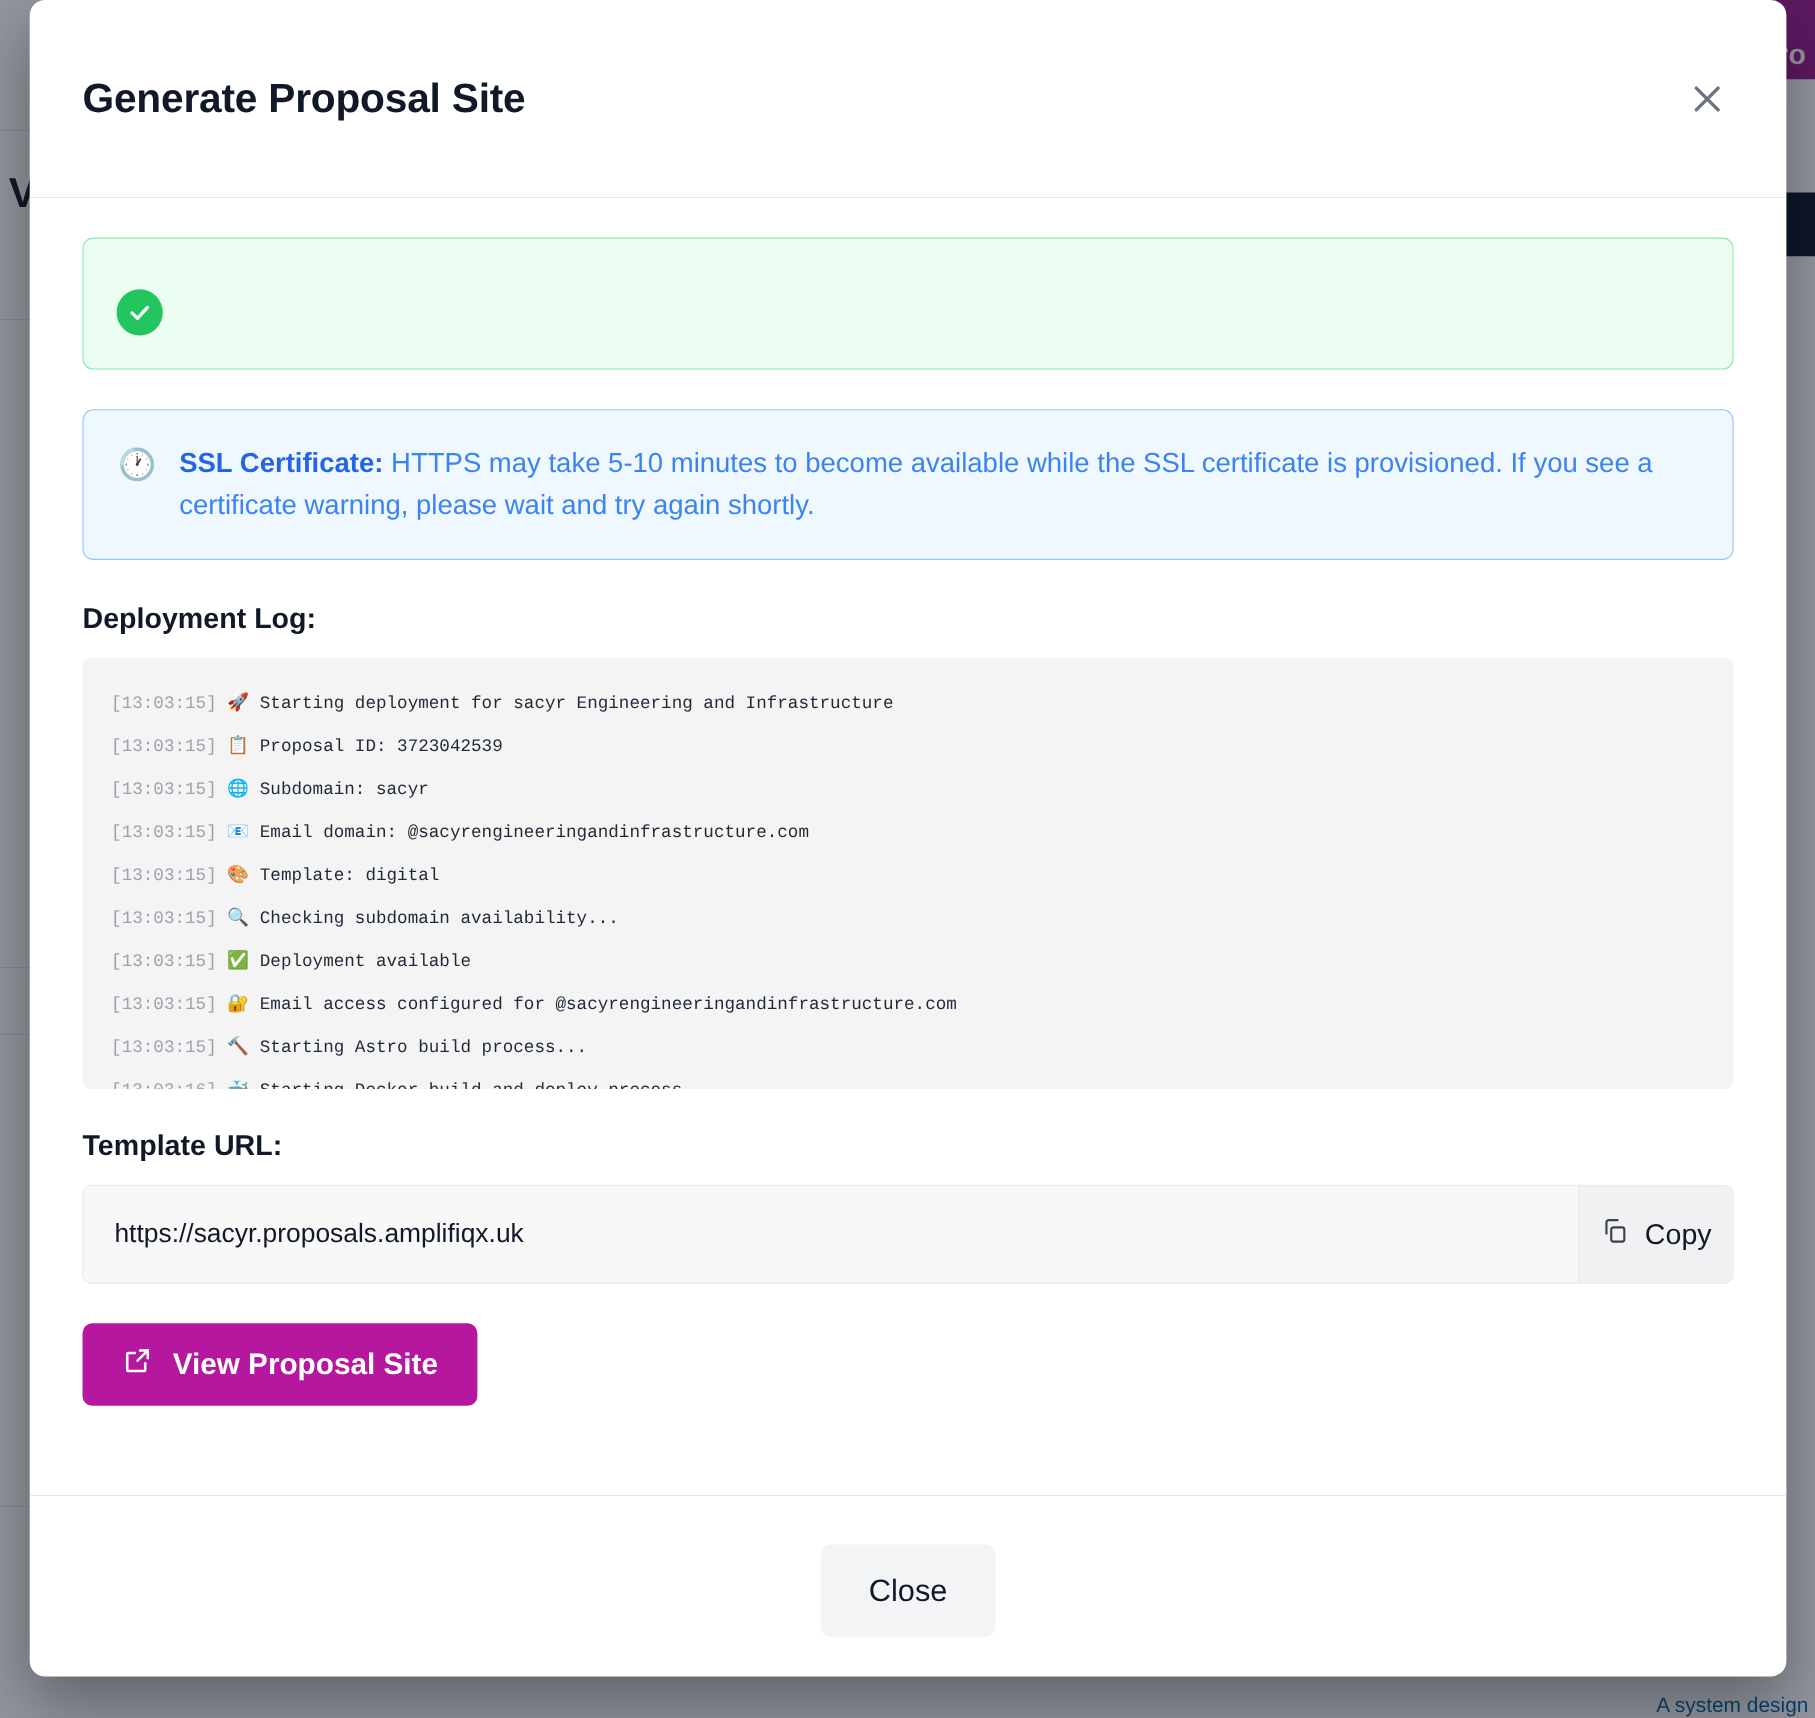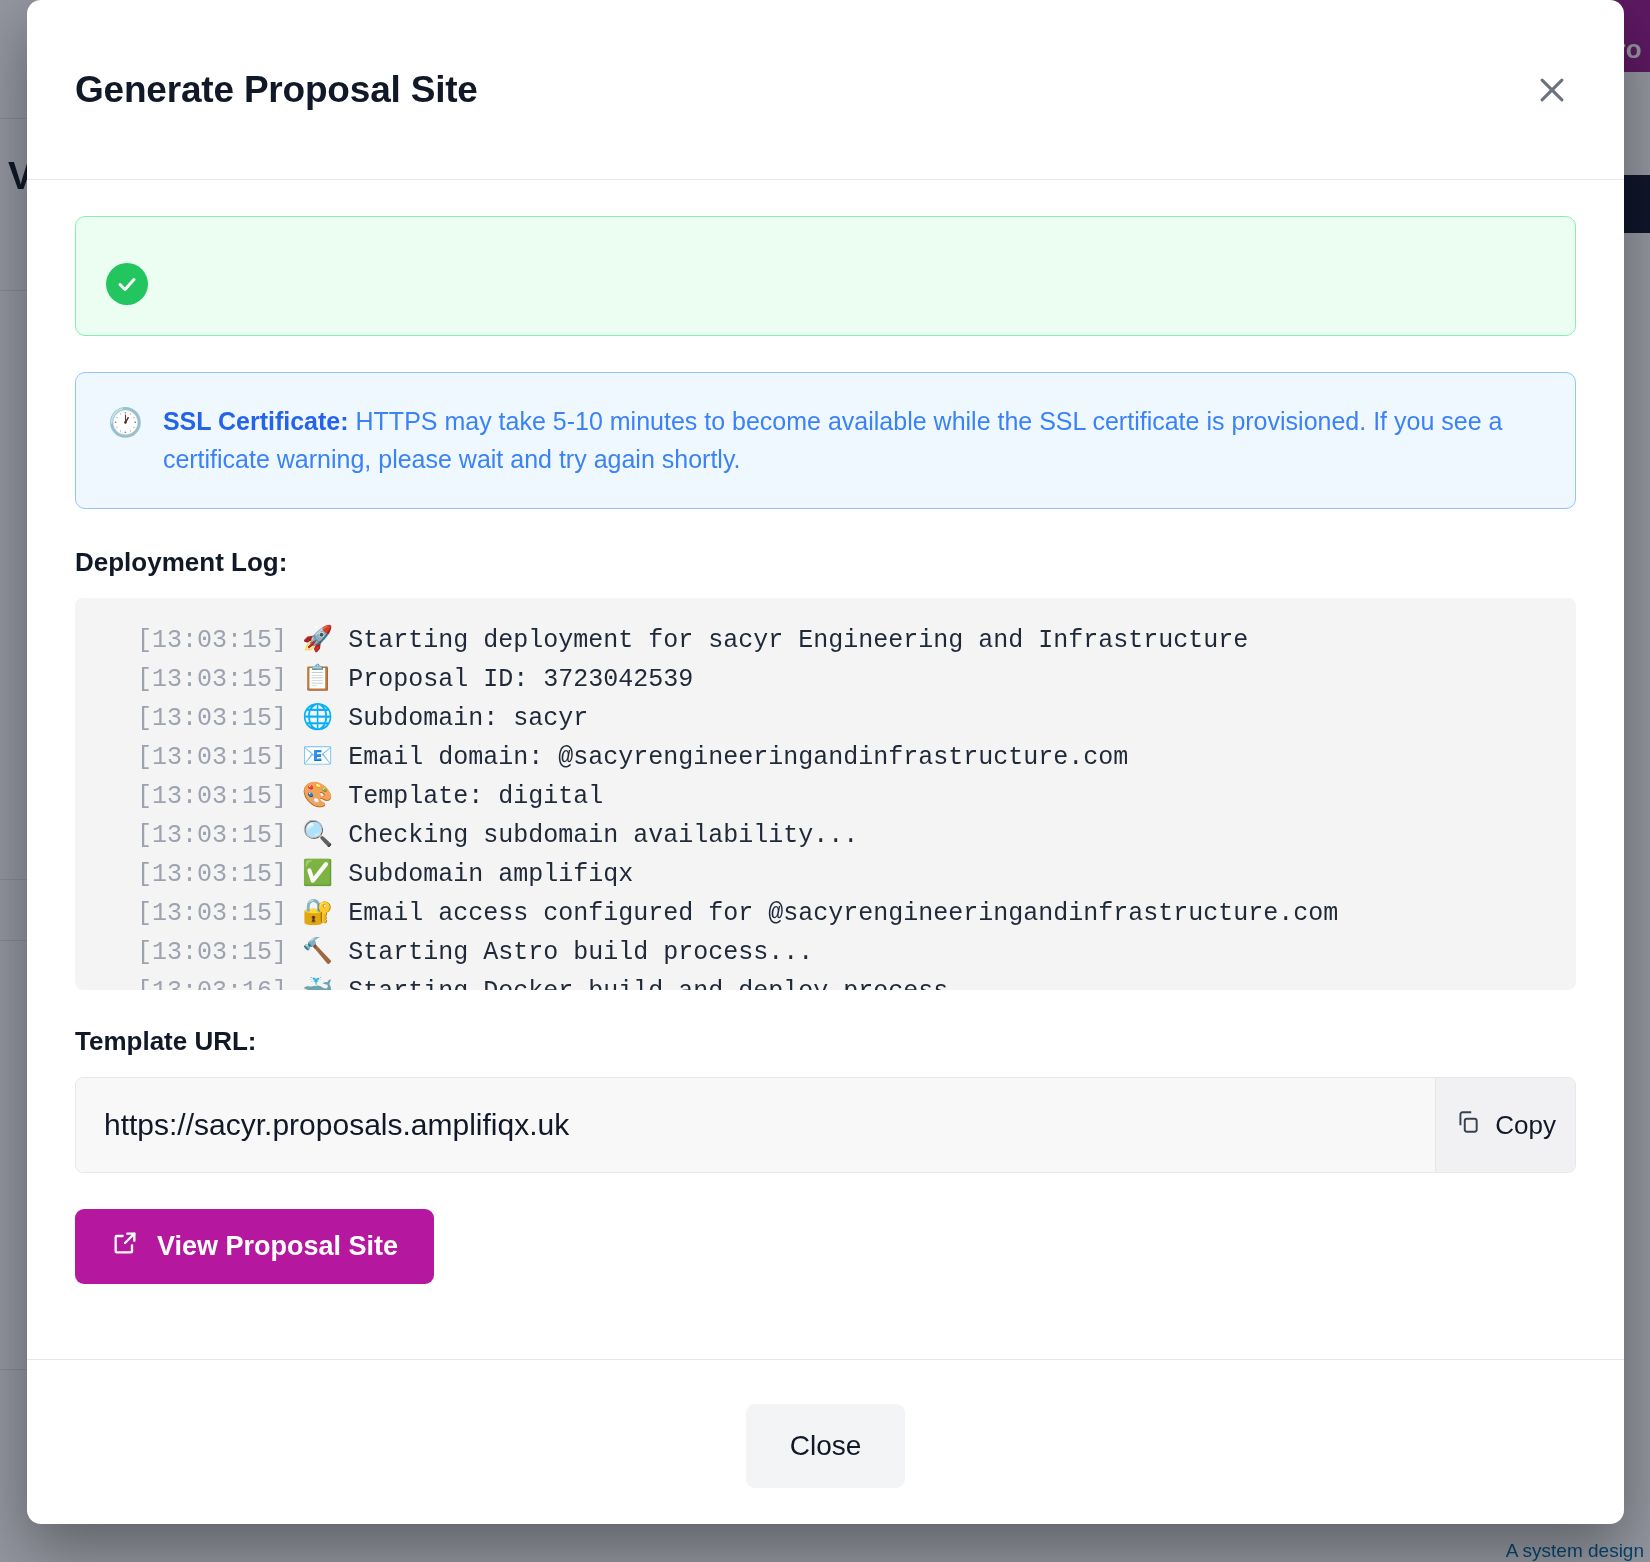--- a/index.html
+++ b/index.html
@@ -226,42 +226,41 @@
   .log-box {
     background: #f4f4f5;
     border-radius: 8px;
     padding: 22px 26px 16px 26px;
     height: 392px;
     overflow: hidden;
     margin-bottom: 36px;
   }
   .log-line {
     font-family: "Liberation Mono", monospace;
-    font-size: 25px;
+    font-size: 16px;
     line-height: 37px;
     color: #1f2937;
     white-space: pre;
-    margin-left: 36px;
   }
   .log-time { color: #9ca3af; }
   .log-emoji { font-family: "DejaVu Sans", sans-serif; }
 
   .url-row {
     display: flex;
     align-items: stretch;
     border: 1px solid #e5e7eb;
     border-radius: 8px;
     overflow: hidden;
     margin-bottom: 36px;
     background: #f8f8f9;
   }
   .url-value {
     flex: 1 1 auto;
     padding: 30px 28px;
-    font-size: 30px;
+    font-size: 24px;
     color: #111827;
     background: #f8f8f9;
     border: none;
     outline: none;
     font-family: "Liberation Sans", sans-serif;
   }
   .copy-btn {
     flex: 0 0 auto;
     display: flex;
     align-items: center;
@@ -364,21 +363,21 @@
 
     <div class="section-label">Deployment Log:</div>
 
     <div class="log-box">
       <div class="log-line"><span class="log-time">[13:03:15]</span> <span class="log-emoji">🚀</span> <span>Starting deployment for sacyr Engineering and Infrastructure</span></div>
       <div class="log-line"><span class="log-time">[13:03:15]</span> <span class="log-emoji">📋</span> <span>Proposal ID: 3723042539</span></div>
       <div class="log-line"><span class="log-time">[13:03:15]</span> <span class="log-emoji">🌐</span> <span>Subdomain: sacyr</span></div>
       <div class="log-line"><span class="log-time">[13:03:15]</span> <span class="log-emoji">📧</span> <span>Email domain: @sacyrengineeringandinfrastructure.com</span></div>
       <div class="log-line"><span class="log-time">[13:03:15]</span> <span class="log-emoji">🎨</span> <span>Template: digital</span></div>
       <div class="log-line"><span class="log-time">[13:03:15]</span> <span class="log-emoji">🔍</span> <span>Checking subdomain availability...</span></div>
-      <div class="log-line"><span class="log-time">[13:03:15]</span> <span class="log-emoji">✅</span> <span>Subdomain amplifiqx</span></div>
+      <div class="log-line"><span class="log-time">[13:03:15]</span> <span class="log-emoji">✅</span> <span>Deployment available</span></div>
       <div class="log-line"><span class="log-time">[13:03:15]</span> <span class="log-emoji">🔐</span> <span>Email access configured for @sacyrengineeringandinfrastructure.com</span></div>
       <div class="log-line"><span class="log-time">[13:03:15]</span> <span class="log-emoji">🔨</span> <span>Starting Astro build process...</span></div>
       <div class="log-line"><span class="log-time">[13:03:16]</span> <span class="log-emoji">🐳</span> <span>Starting Docker build and deploy process...</span></div>
     </div>
 
     <div class="section-label">Template URL:</div>
 
     <div class="url-row">
       <div class="url-value">https://sacyr.proposals.amplifiqx.uk</div>
       <button class="copy-btn">

